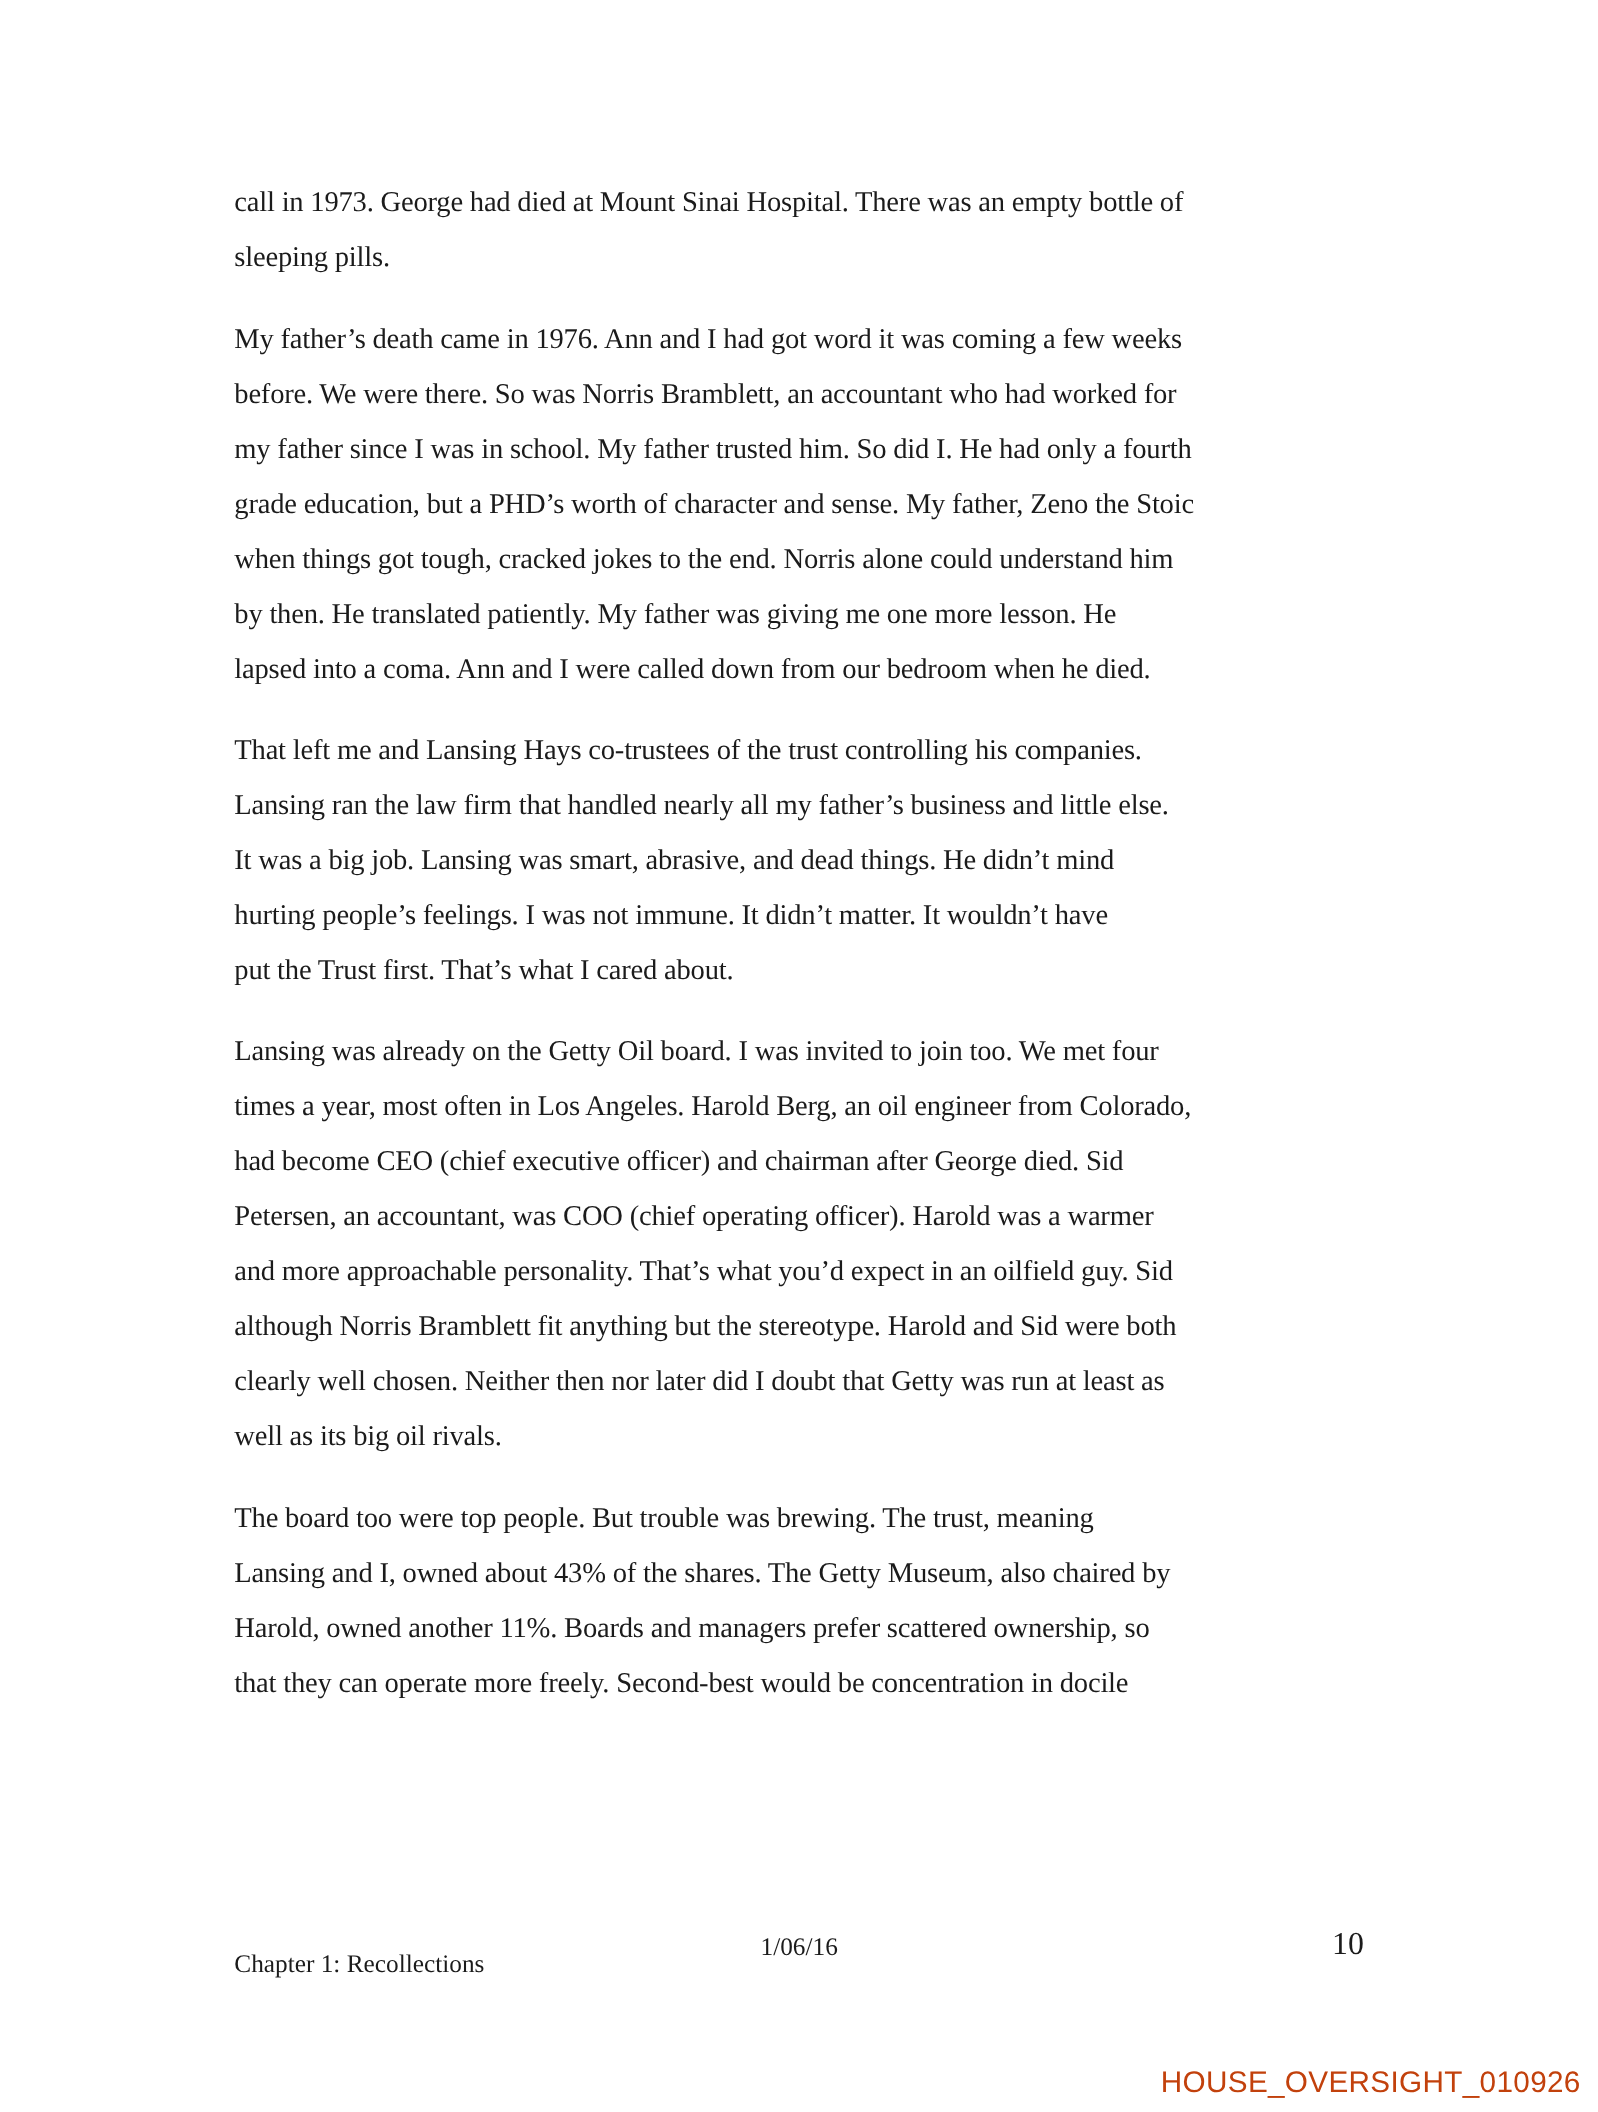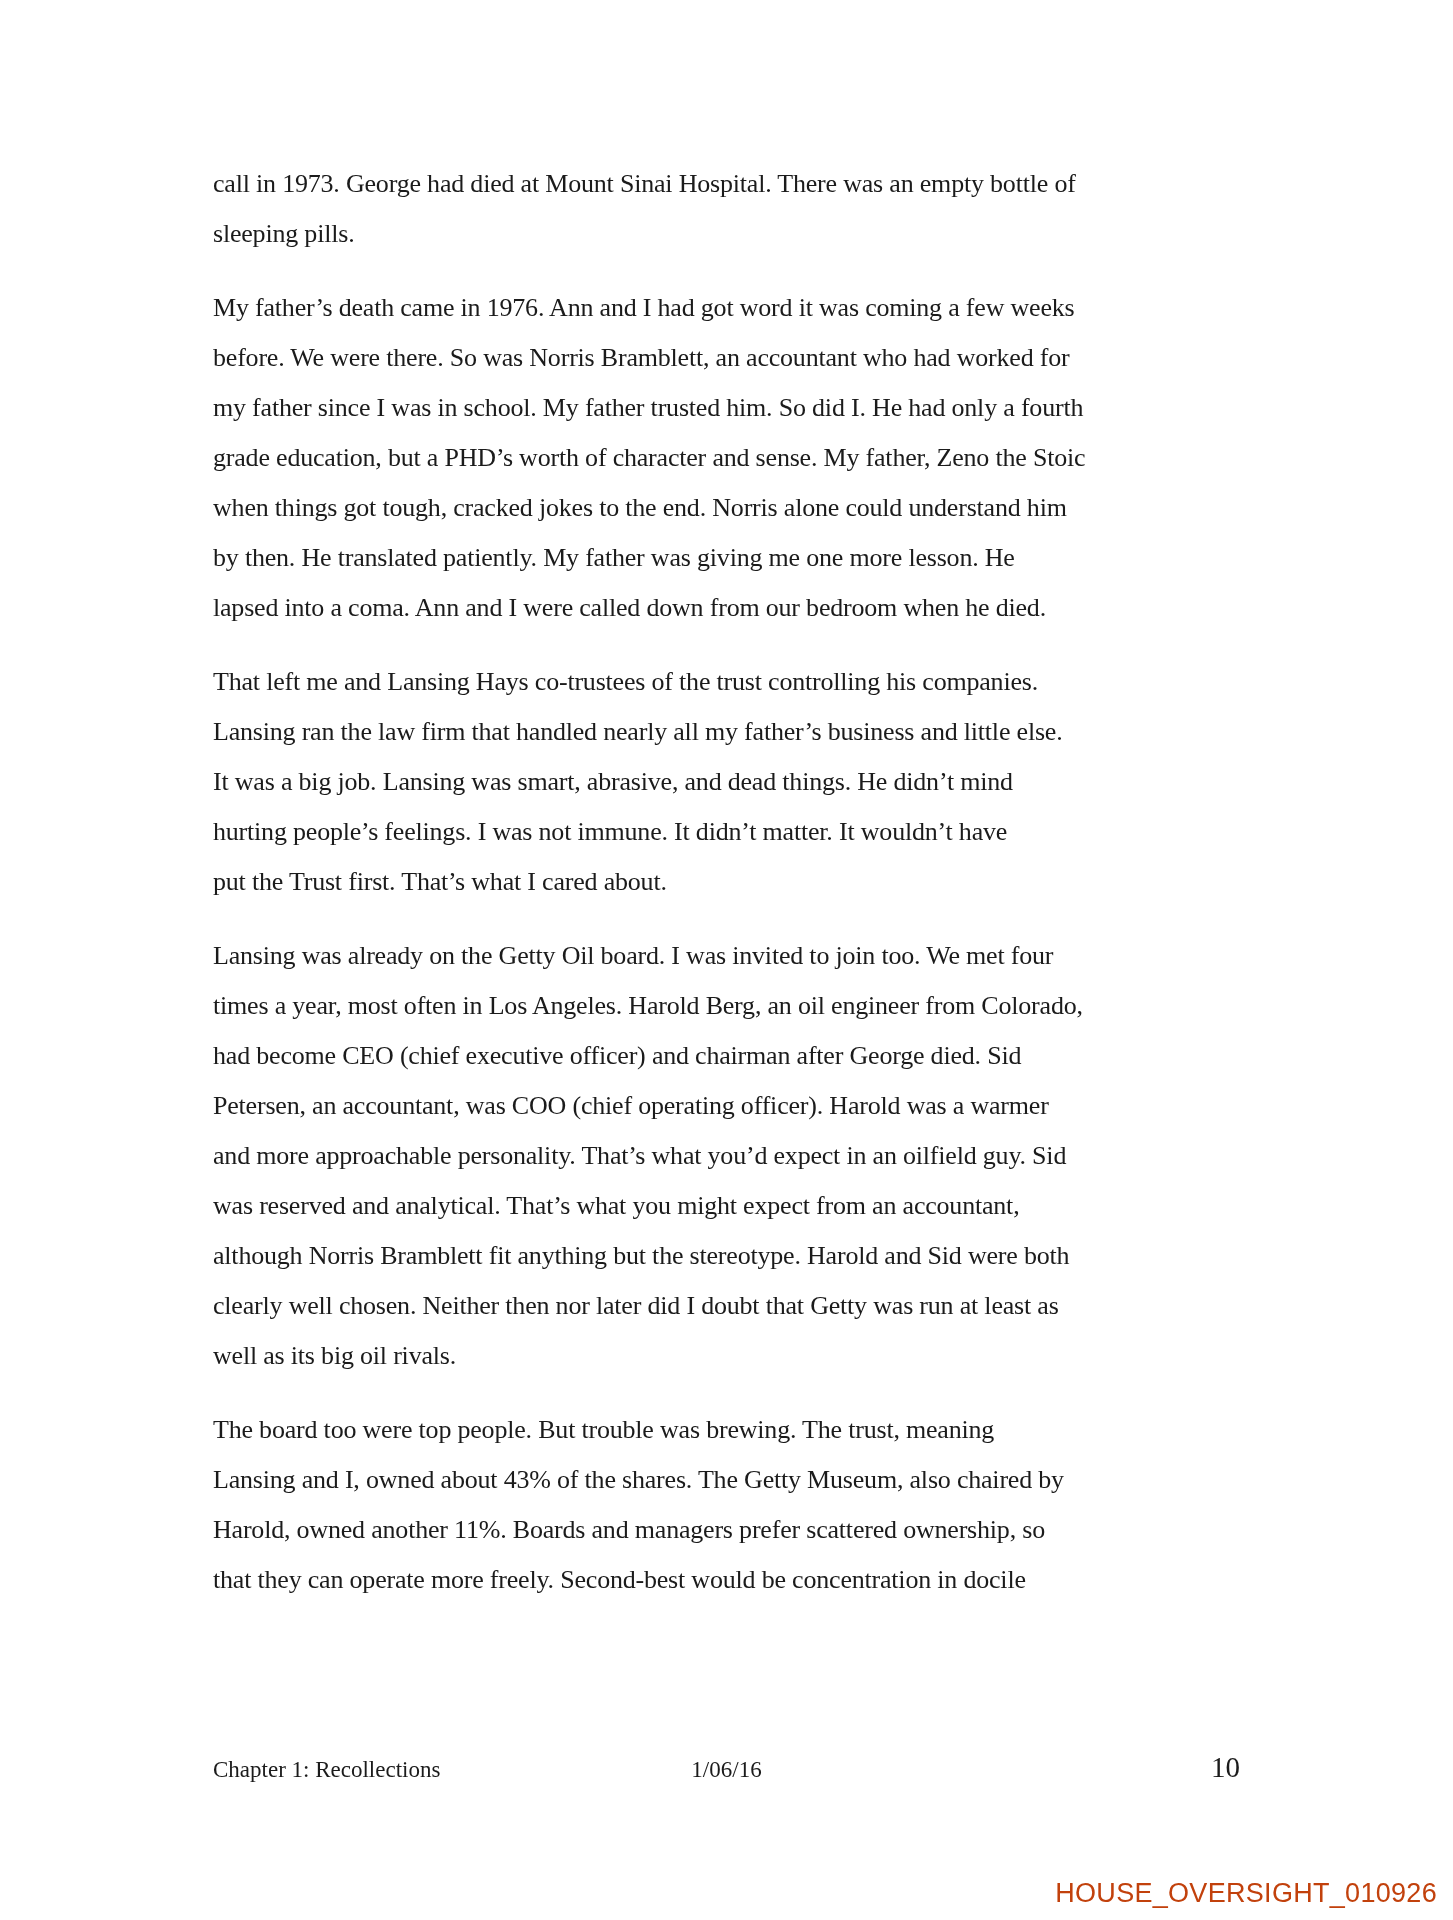--- a/index.html
+++ b/index.html
@@ -35,21 +35,21 @@
     position: absolute;
     left: 213px;
     top: 1757px;
     width: 1027px;
     height: 40px;
     font-size: 23px;
   }
   .footer-left {
     position: absolute;
     left: 0;
-    top: 0;
+    top: 16px;
   }
   .footer-center {
     position: absolute;
     left: 0;
     right: 0;
     top: 0;
     text-align: center;
   }
   .footer-right {
     position: absolute;
@@ -97,21 +97,20 @@
       <div class="line">hurting people’s feelings. I was not immune. It didn’t matter. It wouldn’t have</div>
       <div class="line">put the Trust first. That’s what I cared about.</div>
     </div>
 
     <div class="para">
       <div class="line">Lansing was already on the Getty Oil board. I was invited to join too. We met four</div>
       <div class="line">times a year, most often in Los Angeles. Harold Berg, an oil engineer from Colorado,</div>
       <div class="line">had become CEO (chief executive officer) and chairman after George died. Sid</div>
       <div class="line">Petersen, an accountant, was COO (chief operating officer). Harold was a warmer</div>
       <div class="line">and more approachable personality. That’s what you’d expect in an oilfield guy. Sid</div>
-      <div class="line">was reserved and analytical. That’s what you might expect from an accountant,</div>
       <div class="line">although Norris Bramblett fit anything but the stereotype. Harold and Sid were both</div>
       <div class="line">clearly well chosen. Neither then nor later did I doubt that Getty was run at least as</div>
       <div class="line">well as its big oil rivals.</div>
     </div>
 
     <div class="para">
       <div class="line">The board too were top people. But trouble was brewing. The trust, meaning</div>
       <div class="line">Lansing and I, owned about 43% of the shares. The Getty Museum, also chaired by</div>
       <div class="line">Harold, owned another 11%. Boards and managers prefer scattered ownership, so</div>
       <div class="line">that they can operate more freely. Second-best would be concentration in docile</div>

